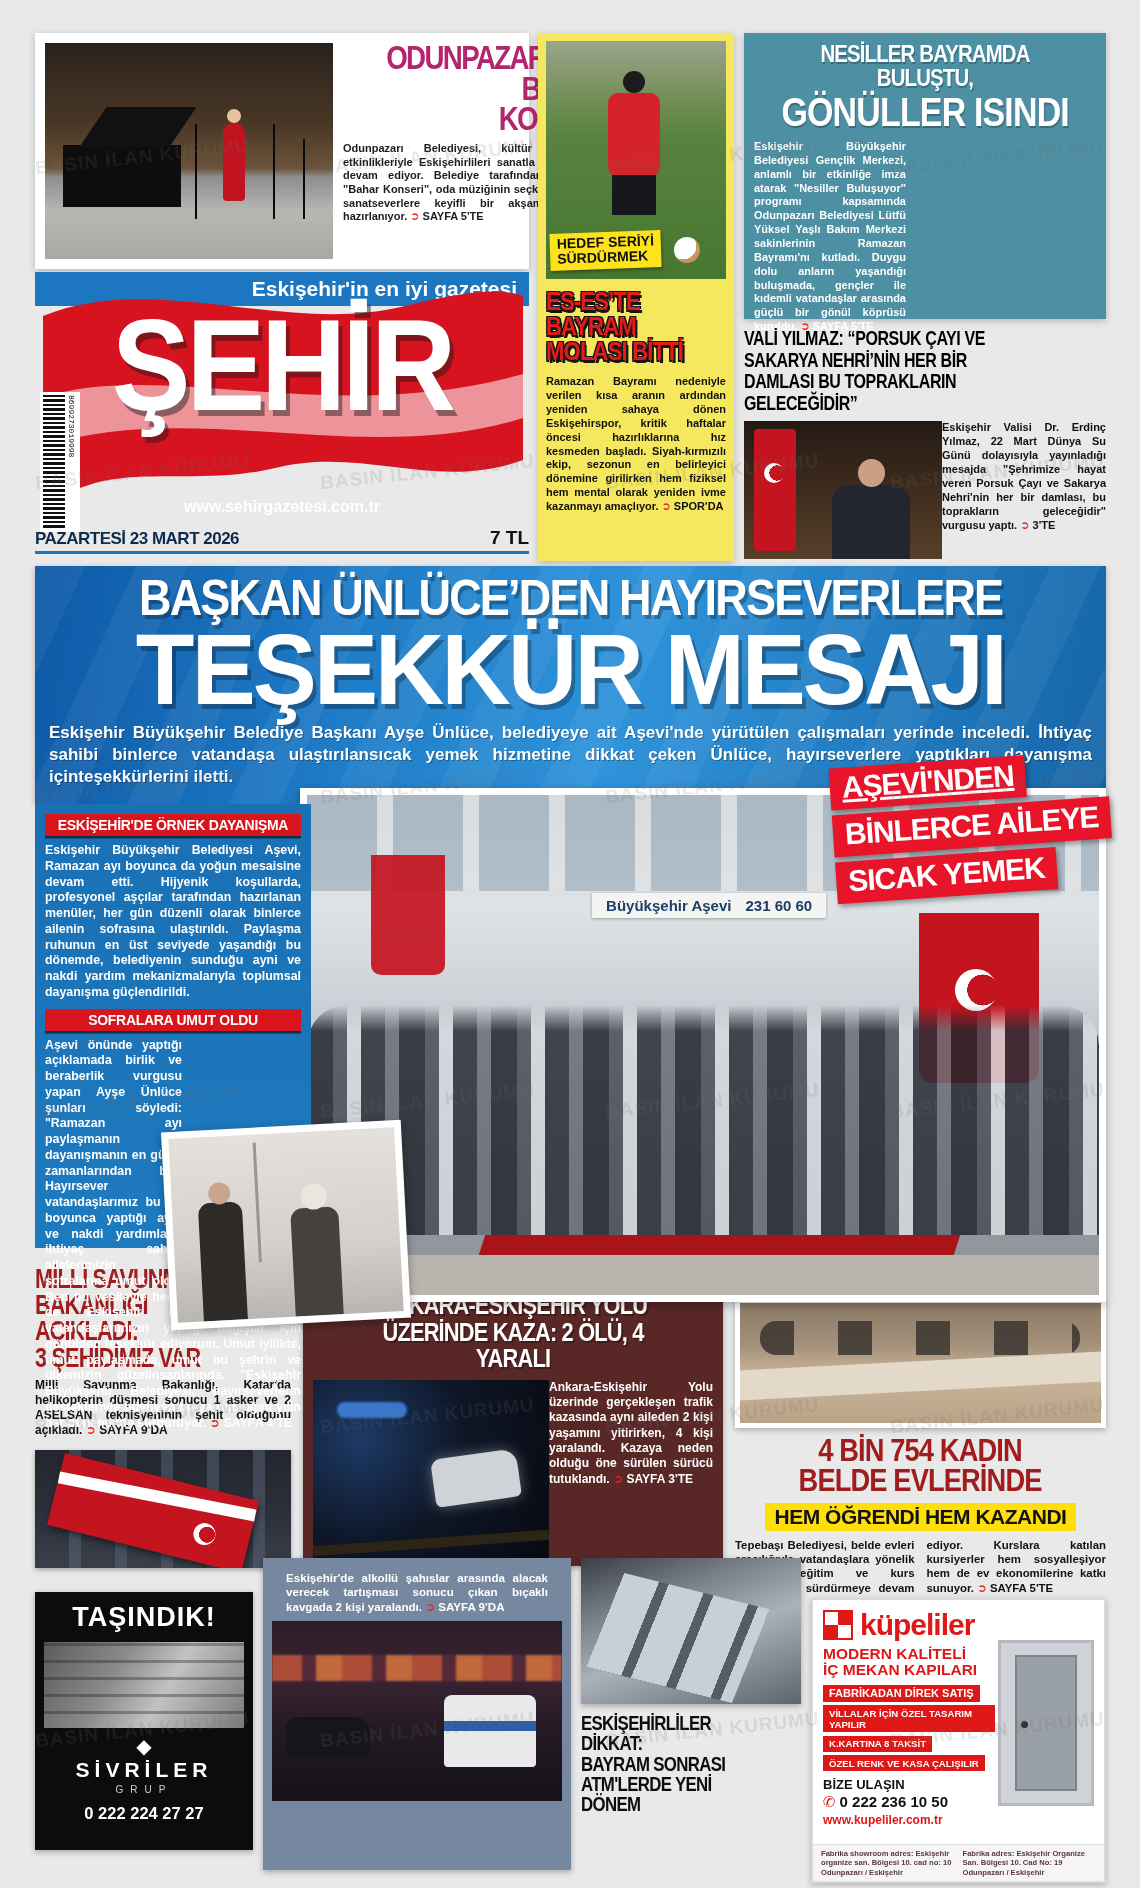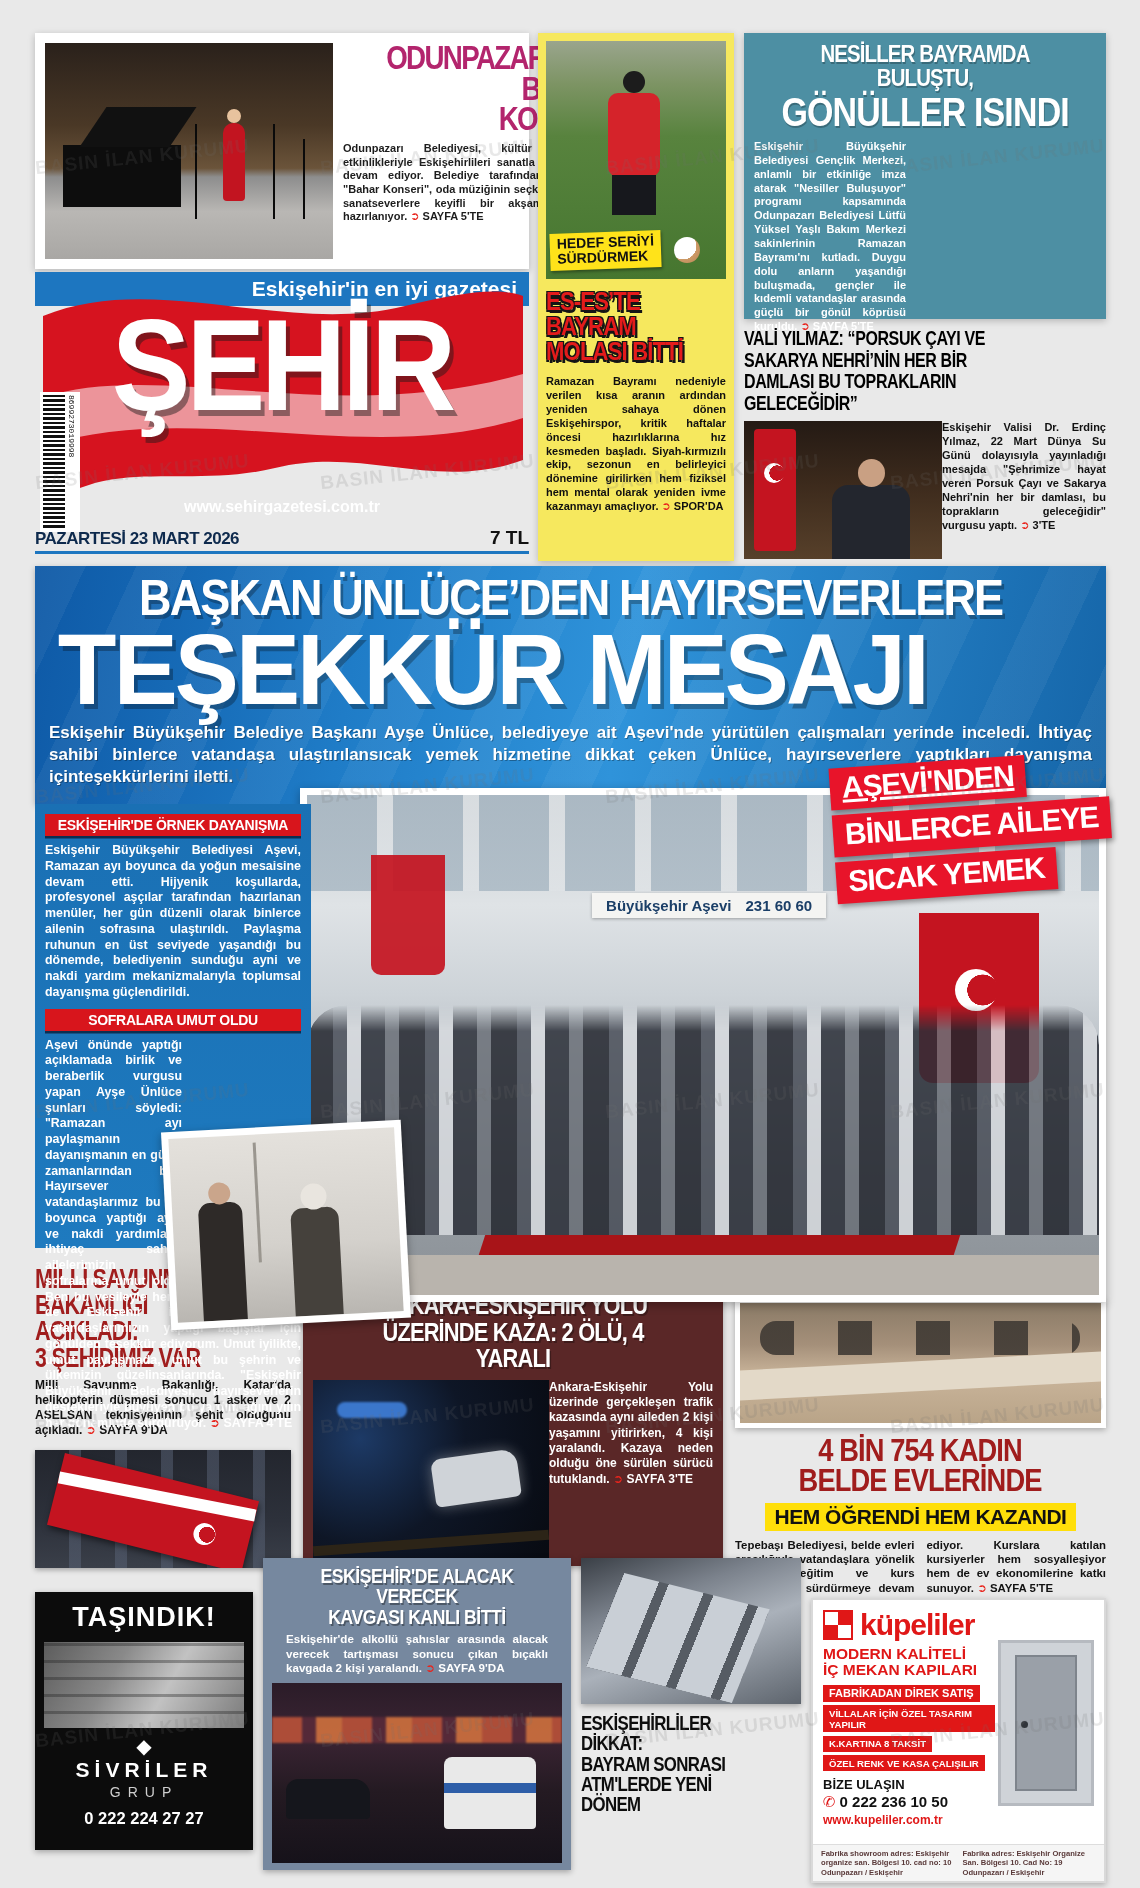--- a/index.html
+++ b/index.html
@@ -87,21 +87,21 @@
   .vman{position:absolute;left:88px;bottom:0;width:78px;height:74px;background:#23262e;border-radius:16px 16px 0 0;}
   .vman:before{content:"";position:absolute;left:26px;top:-26px;width:27px;height:28px;border-radius:50%;background:#c9a083;}
   .vali-body{flex:1;margin-left:9px;font-size:11px;font-weight:bold;color:#111;text-align:justify;line-height:1.27;}
   
   #band{position:absolute;left:35px;top:566px;width:1071px;height:238px;
       background:linear-gradient(100deg,#0e59a6 0%,#1f7cc7 30%,#2f93da 55%,#1565a8 100%);box-shadow:0 2px 6px rgba(0,0,0,.25);}
   #band:after{content:"";position:absolute;inset:0;
       background:repeating-linear-gradient(115deg,rgba(255,255,255,.05) 0 46px,transparent 46px 92px);}
   .kicker{position:relative;z-index:2;text-align:center;color:#fff;font-weight:bold;font-size:50px;
       letter-spacing:-2px;line-height:1;margin-top:7px;text-shadow:3px 4px 0 rgba(0,0,0,.28);}
-  .big-title{position:relative;z-index:2;text-align:left;color:#fff;font-weight:bold;font-size:101px;
+  .big-title{position:relative;z-index:2;text-align:center;color:#fff;font-weight:bold;font-size:101px;
       letter-spacing:-3px;line-height:.92;text-shadow:4px 5px 0 rgba(0,0,0,.28);}
   .deck{position:relative;z-index:2;color:#fff;font-weight:bold;font-size:17px;line-height:1.3;
       padding:6px 14px 0;text-align:justify;text-shadow:1px 1px 0 rgba(0,0,0,.3);}
   
   #panel{position:absolute;left:35px;top:804px;width:276px;height:444px;z-index:2;
       background:linear-gradient(180deg,#1a70b4,#1e7abf);padding:8px 10px;box-sizing:border-box;}
   .redbar{background:#d8151c;color:#fff;font-weight:bold;font-size:14px;text-align:center;padding:3px 0;
       margin:2px 0 7px;box-shadow:0 2.5px 0 #0c2f52;letter-spacing:-.3px;}
   .panel-body{color:#fff;font-weight:bold;font-size:12.4px;line-height:1.27;text-align:justify;}
   .spacer{float:right;width:122px;height:168px;margin:70px -10px 0 7px;}
@@ -182,21 +182,21 @@
   
   #tasindik{position:absolute;left:35px;top:1592px;width:218px;height:258px;background:#0c0c0c;color:#fff;
       text-align:center;padding:10px 9px;box-sizing:border-box;box-shadow:0 2px 6px rgba(0,0,0,.3);}
   .tas-title{font-size:27px;font-weight:bold;letter-spacing:1px;}
   .ph-sivriler{margin:9px auto 8px;width:100%;height:86px;
       background:linear-gradient(120deg,#5c5c5c 0%,#8a8a8a 35%,#c2c2c2 60%,#7a7a7a 100%);position:relative;overflow:hidden;}
   .ph-sivriler:before{content:"";position:absolute;inset:0;
       background:repeating-linear-gradient(0deg,transparent 0 14px,rgba(30,30,30,.35) 14px 17px);}
   .tas-diamond{font-size:20px;line-height:1;color:#fff;}
   .tas-brand{font-size:21px;font-weight:bold;letter-spacing:5px;margin-top:2px;}
-  .tas-grup{font-size:14px;letter-spacing:7px;color:#cfcfcf;margin-top:2px;}
+  .tas-grup{font-size:10px;letter-spacing:7px;color:#cfcfcf;margin-top:2px;}
   .tas-phone{font-size:16.5px;font-weight:bold;margin-top:9px;}
   #tas-addr{position:absolute;left:35px;top:1964px;width:218px;text-align:center;font-size:9.8px;font-weight:bold;color:#222;}
   
   #kavga{position:absolute;left:263px;top:1558px;width:308px;height:312px;background:#76889f;padding:8px 9px;
       box-sizing:border-box;box-shadow:0 2px 6px rgba(0,0,0,.3);}
   .kavga-title{color:#fff;font-weight:bold;text-align:center;font-size:19.5px;line-height:1.05;letter-spacing:-.5px;
       text-shadow:1.5px 1.5px 0 rgba(0,0,0,.35);}
   .kavga-body{margin-top:5px;color:#fff;font-weight:bold;font-size:11.6px;text-align:justify;line-height:1.25;}
   .ph-kavga{margin-top:7px;width:100%;height:180px;position:relative;overflow:hidden;
       background:linear-gradient(180deg,#2b1c28 0%,#3a2433 30%,#241a22 60%,#16121a 100%);}
@@ -399,22 +399,20 @@
     <div class="tas-title">TAŞINDIK!</div>
     <div class="ph-sivriler"></div>
     <div class="tas-diamond">◆</div>
     <div class="tas-brand">SİVRİLER</div>
     <div class="tas-grup">GRUP</div>
     <div class="tas-phone">0 222 224 27 27</div>
   </div>
   <div id="tas-addr">Sazova Mh. Uyan Sk. No:2 Tepebaşı/Eskişehir</div>
 
   <div id="kavga">
-    <div class="kavga-title"><span class="cx pre" style="transform:scaleX(.9);">ESKİŞEHİR'DE ALACAK VERECEK
-KAVGASI KANLI BİTTİ</span></div>
     <p class="kavga-body" style="margin:5px 14px 0;"><span>Eskişehir'de alkollü şahıslar arasında alacak verecek tartışması sonucu çıkan bıçaklı kavgada 2 kişi yaralandı.</span>
       <span class="pr"><span class="pr-i">➲</span>
       <span class="pr-t">SAYFA 9'DA</span></span></p>
     <div class="ph-kavga">
       <div class="shopglow"></div>
       <div class="carK"></div>
       <div class="amb"></div>
     </div>
   </div>
 

